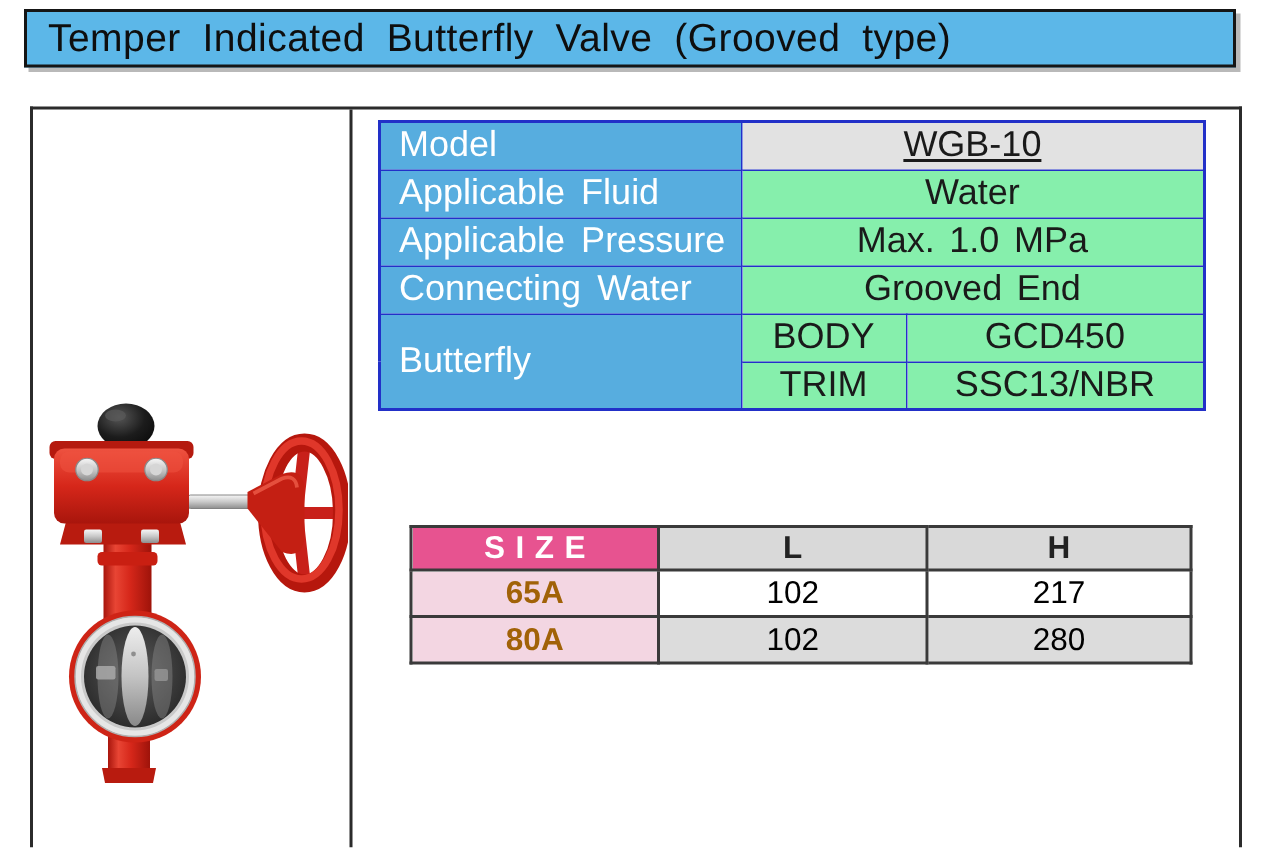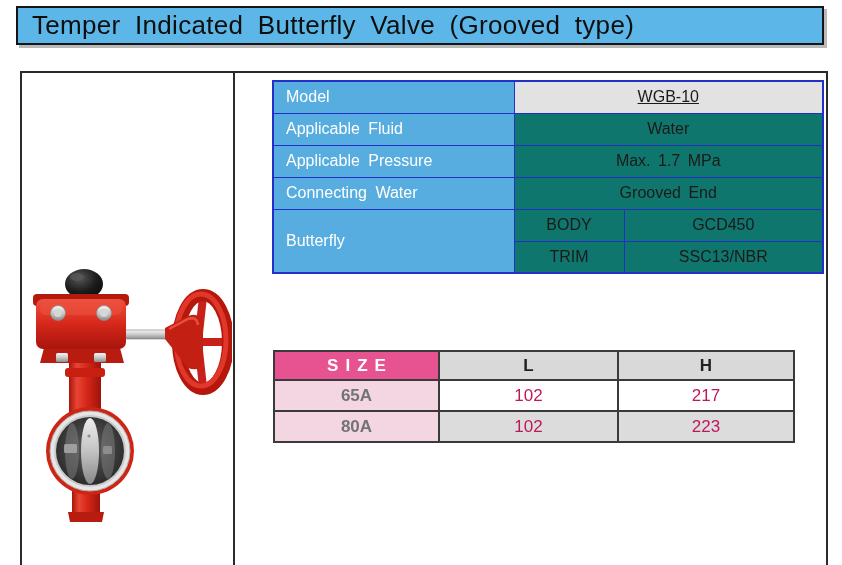--- a/index.html
+++ b/index.html
@@ -45,54 +45,53 @@
   }
 
   
   .valve-wrap{position:absolute;left:10px;top:193px;width:200px;height:262px;}
 
   
   table{border-collapse:collapse;table-layout:fixed;}
   .spec{
     position:absolute;left:230px;top:7px;width:550px;
     border:2px solid var(--spec-border);
-    font-size:16px;
-    margin-left:20px;
+    font-size:24px;
   }
   .spec td{
     border:1.5px solid var(--spec-border);
     height:32px;vertical-align:middle;
     overflow:hidden;white-space:nowrap;
   }
   .spec .lbl{
     background:var(--spec-header-bg);color:#FFFFFF;
     padding-left:12px;text-align:left;word-spacing:4px;
   }
-  .spec .val{color:#1A1A1A;text-align:center;background:#0f766e;word-spacing:3px;}
+  .spec .val{color:#1A1A1A;text-align:center;background:#86efac;word-spacing:3px;}
   .spec .val.model-bg{background:var(--spec-model-value-bg);text-decoration:underline;}
 
   
   .size{
     position:absolute;left:251px;top:277px;width:520px;
     border:2.5px solid #383838;
-    font-size:17px;
+    font-size:21px;
   }
   .size td,.size th{
     border:2px solid #3A3A3A;
     height:31px;vertical-align:middle;text-align:center;
     overflow:hidden;white-space:nowrap;
   }
   .size th{height:29px;font-weight:bold;color:#222;}
   .size th.size-h{
     background:var(--size-header-bg);color:#FFFFFF;
     letter-spacing:7px;padding-left:7px; 
   }
   .size th.dim-h{background:#D9D9D9;}
-  .size td.size-c{background:var(--size-col-bg);font-weight:bold;color:#737373;}
-  .size td.dim-c{background:#FFFFFF;color:#be185d;}
+  .size td.size-c{background:var(--size-col-bg);font-weight:bold;color:#a16207;}
+  .size td.dim-c{background:#FFFFFF;color:#000000;}
   .size tr.alt td.dim-c{background:var(--size-alt-row-bg);}
 </style>
 </head>
 <body>
 
 <div class="canvas">
 
   <div class="title-bar">
     <h1>Temper Indicated Butterfly Valve (Grooved type)</h1>
   </div>
@@ -200,21 +199,21 @@
         <tr>
           <td class="lbl">Model</td>
           <td class="val model-bg" colspan="2">WGB-10</td>
         </tr>
         <tr>
           <td class="lbl">Applicable Fluid</td>
           <td class="val" colspan="2">Water</td>
         </tr>
         <tr>
           <td class="lbl">Applicable Pressure</td>
-          <td class="val" colspan="2">Max. 1.7 MPa</td>
+          <td class="val" colspan="2">Max. 1.0 MPa</td>
         </tr>
         <tr>
           <td class="lbl">Connecting Water</td>
           <td class="val" colspan="2">Grooved End</td>
         </tr>
         <tr>
           <td class="lbl" rowspan="2">Butterfly</td>
           <td class="val">BODY</td>
           <td class="val">GCD450</td>
         </tr>
@@ -238,18 +237,18 @@
           <th class="dim-h">H</th>
         </tr>
         <tr>
           <td class="size-c">65A</td>
           <td class="dim-c">102</td>
           <td class="dim-c">217</td>
         </tr>
         <tr class="alt">
           <td class="size-c">80A</td>
           <td class="dim-c">102</td>
-          <td class="dim-c">223</td>
+          <td class="dim-c">280</td>
         </tr>
       </tbody>
     </table>
   </div>
 </div>
 
 </body></html>

